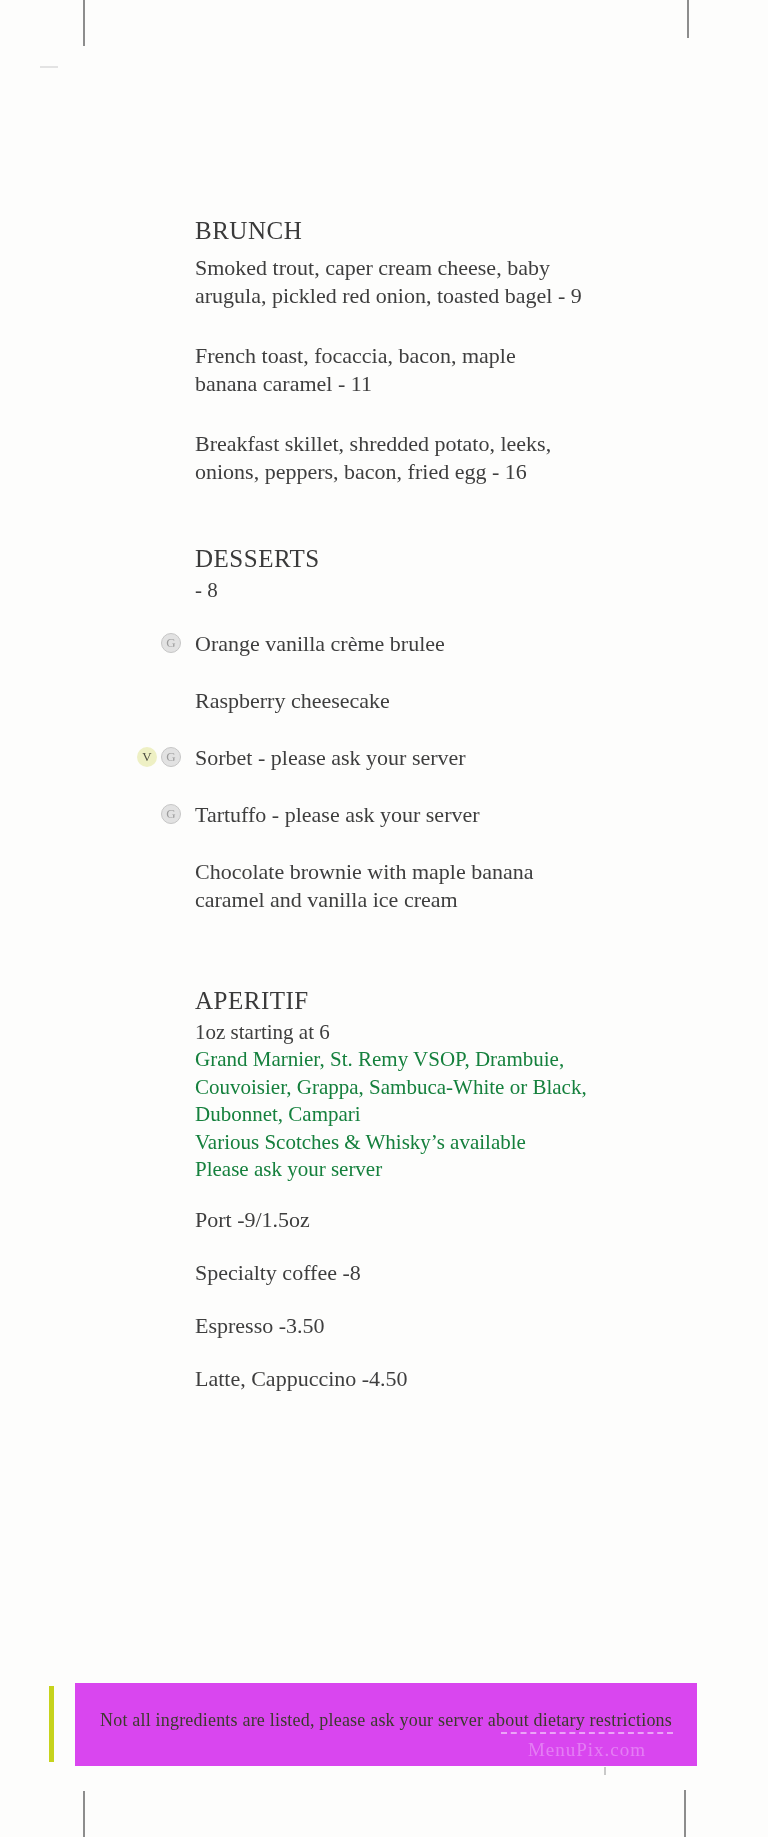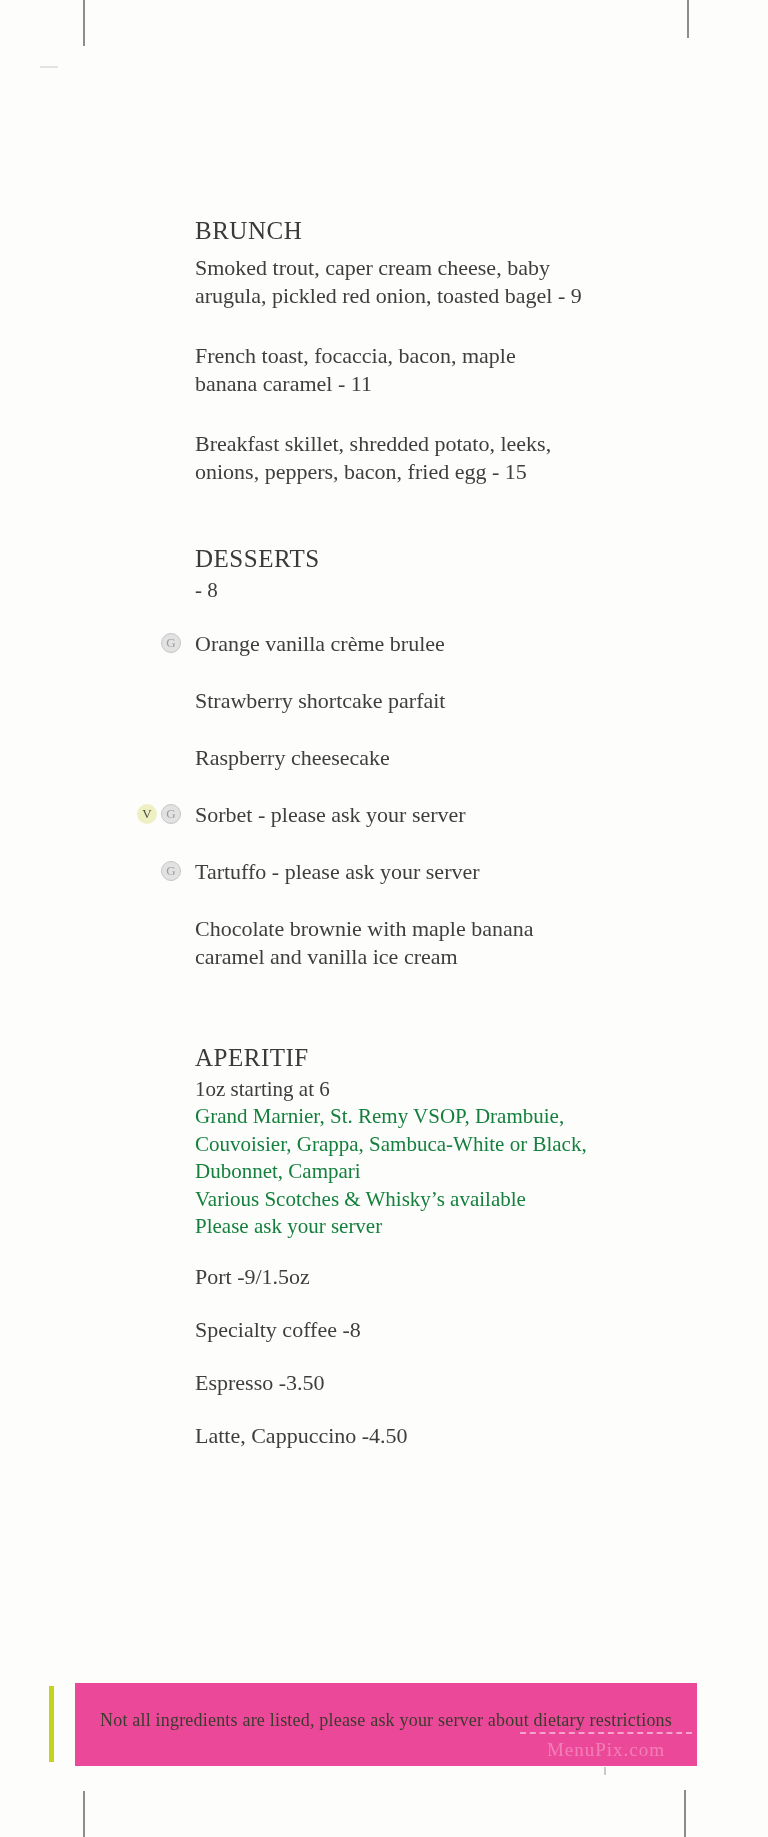--- a/index.html
+++ b/index.html
@@ -47,28 +47,28 @@
   .badge {
     display:inline-flex; align-items:center; justify-content:center;
     width:20px; height:20px; border-radius:50%;
     font-size:13px; line-height:20px;
   }
   .badge.g { background:#e2e2e2; border:1px solid #c6c6c6; color:#9c9c9c; }
   .badge.v { background:#eef0c4; color:#4c4c40; }
 
   .banner {
     position:absolute; left:75px; top:1683px; width:622px; height:83px;
-    background:#ec4899;
+    background:#d946ef;
     display:flex; align-items:center; justify-content:center;
     padding-bottom:8px;
   }
   .banner-sliver { position:absolute; left:49px; top:1686px; width:5px; height:76px; background:#c6d31c; }
   .banner-text { font-size:18px; color:#3b3b2d; letter-spacing:0.2px; }
   .watermark {
-    position:absolute; right:5px; bottom:5px; width:172px;
+    position:absolute; right:24px; bottom:5px; width:172px;
     border-top:2px dashed rgba(255,255,255,0.5);
     padding-top:5px; text-align:center;
     font-size:19px; letter-spacing:1px;
     color:rgba(255,255,255,0.30);
     font-family:Liberation Serif, serif;
   }
 </style>
 </head>
 <body>
 
@@ -88,38 +88,35 @@
       <div class="item">
         <span class="line">Smoked trout, caper cream cheese, baby</span>
         <span class="line">arugula, pickled red onion, toasted bagel - 9</span>
       </div>
       <div class="item">
         <span class="line">French toast, focaccia, bacon, maple</span>
         <span class="line">banana caramel - 11</span>
       </div>
       <div class="item">
         <span class="line">Breakfast skillet, shredded potato, leeks,</span>
-        <span class="line">onions, peppers, bacon, fried egg - 15</span>
+        <span class="line">onions, peppers, bacon, fried egg - 16</span>
       </div>
     </section>
 
     <section class="section desserts">
       <h2 class="section-title">DESSERTS</h2>
       <div class="section-subtitle">- 8</div>
 
       <div class="item">
         <span class="badges">
           <span class="badge g">G</span>
         </span>
         <span class="line">Orange vanilla crème brulee</span>
       </div>
 
-      <div class="item">
-        <span class="line">Strawberry shortcake parfait</span>
-      </div>
 
       <div class="item">
         <span class="line">Raspberry cheesecake</span>
       </div>
 
       <div class="item">
         <span class="badges">
           <span class="badge v">V</span>
           <span class="badge g">G</span>
         </span>

